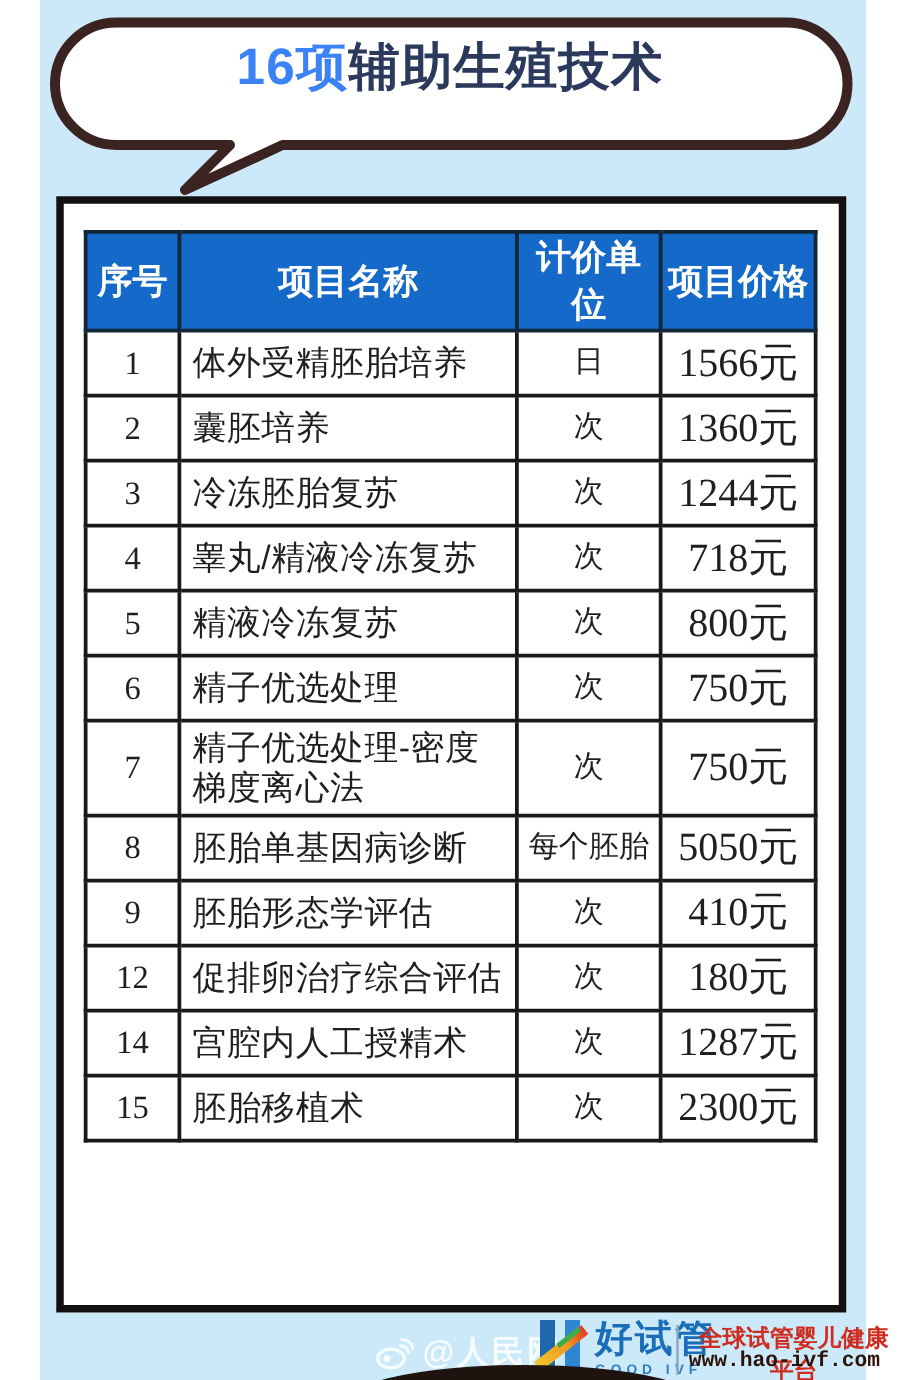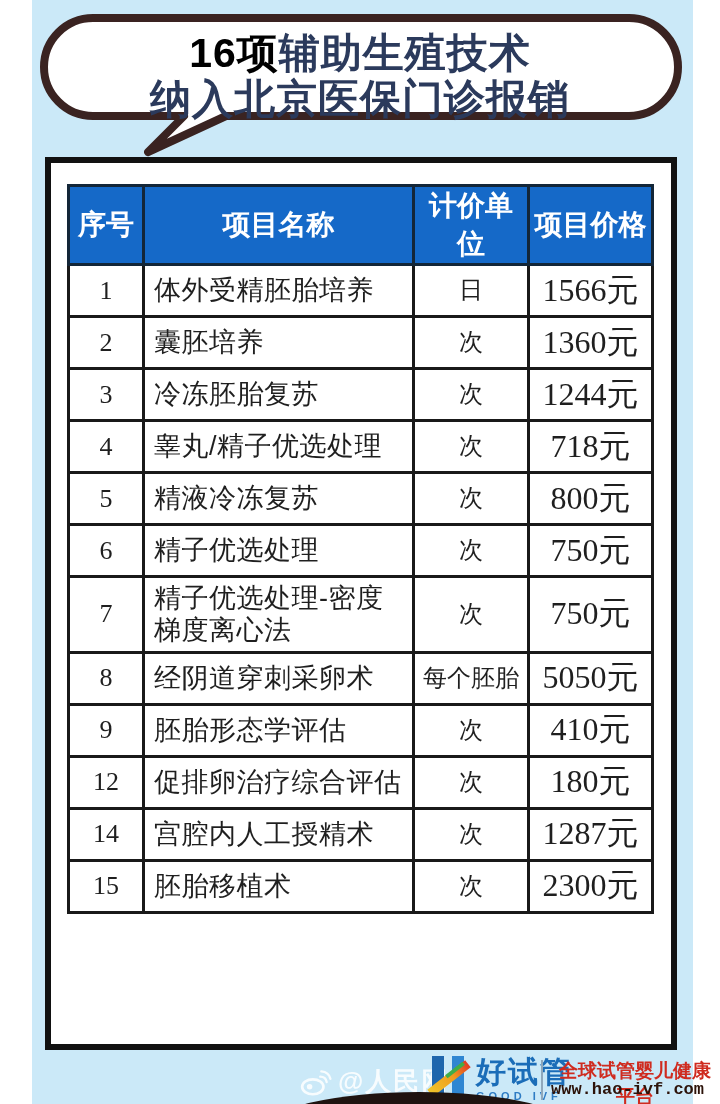--- a/index.html
+++ b/index.html
@@ -4,21 +4,21 @@
 <style>
   html,body{margin:0;padding:0;}
   body{font-family:"Liberation Sans",sans-serif;}
   .page{position:relative;width:720px;height:1104px;background:#ffffff;overflow:hidden;}
   .card{position:absolute;left:32px;top:0;width:661px;height:1104px;background:#cbe9f8;}
 
   
   .bubble-svg{position:absolute;left:36px;top:12px;width:650px;height:148px;}
   .bubble-text{position:absolute;left:45px;top:30px;width:630px;text-align:center;
                font-weight:bold;font-size:41px;line-height:46px;letter-spacing:1px;color:#2b3a5c;}
-  .hl{color:#000000;margin-top:16px;}
+  .hl{color:#3b82f6;margin-top:16px;}
 
   
   .table-box{position:absolute;left:45px;top:157px;width:632px;height:893px;
              background:#ffffff;border:6px solid #111111;box-sizing:border-box;}
   table.price{border-collapse:collapse;table-layout:fixed;width:584px;margin:21px 0 0 16px;}
   col.c-no{width:75px;} col.c-name{width:270px;} col.c-unit{width:115px;} col.c-price{width:124px;}
   th{background:#1569c8;color:#ffffff;font-size:28px;font-weight:bold;height:49px;
      border:3px solid #132638;padding:0 2px;}
   td{border:3px solid #191919;color:#1f1f1f;height:41px;}
   td.num{text-align:center;font-family:"Liberation Serif",serif;font-size:26px;}
@@ -57,21 +57,20 @@
 <div class="page">
   <div class="card"></div>
 
   <svg class="bubble-svg" viewBox="0 0 650 148">
     <path d="M 57 6 L 593 6 A 49 49 0 0 1 642 55 A 49 49 0 0 1 593 104
              L 190 104 L 112 140 L 148 104 L 57 104
              A 49 49 0 0 1 8 55 A 49 49 0 0 1 57 6 Z" fill="#ffffff" stroke="#3a2321" stroke-width="8" stroke-linejoin="round"></path>
   </svg>
   <div class="bubble-text">
     <div><span class="hl">16项</span><span>辅助生殖技术</span></div>
-    <div>纳入北京医保门诊报销</div>
   </div>
 
   <div class="table-box">
     <table class="price">
       <colgroup>
           <col class="c-no">
           <col class="c-name">
           <col class="c-unit">
           <col class="c-price">
         </colgroup>
@@ -97,21 +96,21 @@
             <td class="price">1360元</td>
           </tr>
           <tr>
             <td class="num">3</td>
             <td class="name">冷冻胚胎复苏</td>
             <td class="unit">次</td>
             <td class="price">1244元</td>
           </tr>
           <tr>
             <td class="num">4</td>
-            <td class="name">睾丸/精子优选处理</td>
+            <td class="name">睾丸/精液冷冻复苏</td>
             <td class="unit">次</td>
             <td class="price">718元</td>
           </tr>
           <tr>
             <td class="num">5</td>
             <td class="name">精液冷冻复苏</td>
             <td class="unit">次</td>
             <td class="price">800元</td>
           </tr>
           <tr>
@@ -121,21 +120,21 @@
             <td class="price">750元</td>
           </tr>
           <tr>
             <td class="num">7</td>
             <td class="name">精子优选处理-密度梯度离心法</td>
             <td class="unit">次</td>
             <td class="price">750元</td>
           </tr>
           <tr>
             <td class="num">8</td>
-            <td class="name">经阴道穿刺采卵术</td>
+            <td class="name">胚胎单基因病诊断</td>
             <td class="unit">每个胚胎</td>
             <td class="price">5050元</td>
           </tr>
           <tr>
             <td class="num">9</td>
             <td class="name">胚胎形态学评估</td>
             <td class="unit">次</td>
             <td class="price">410元</td>
           </tr>
           <tr>

